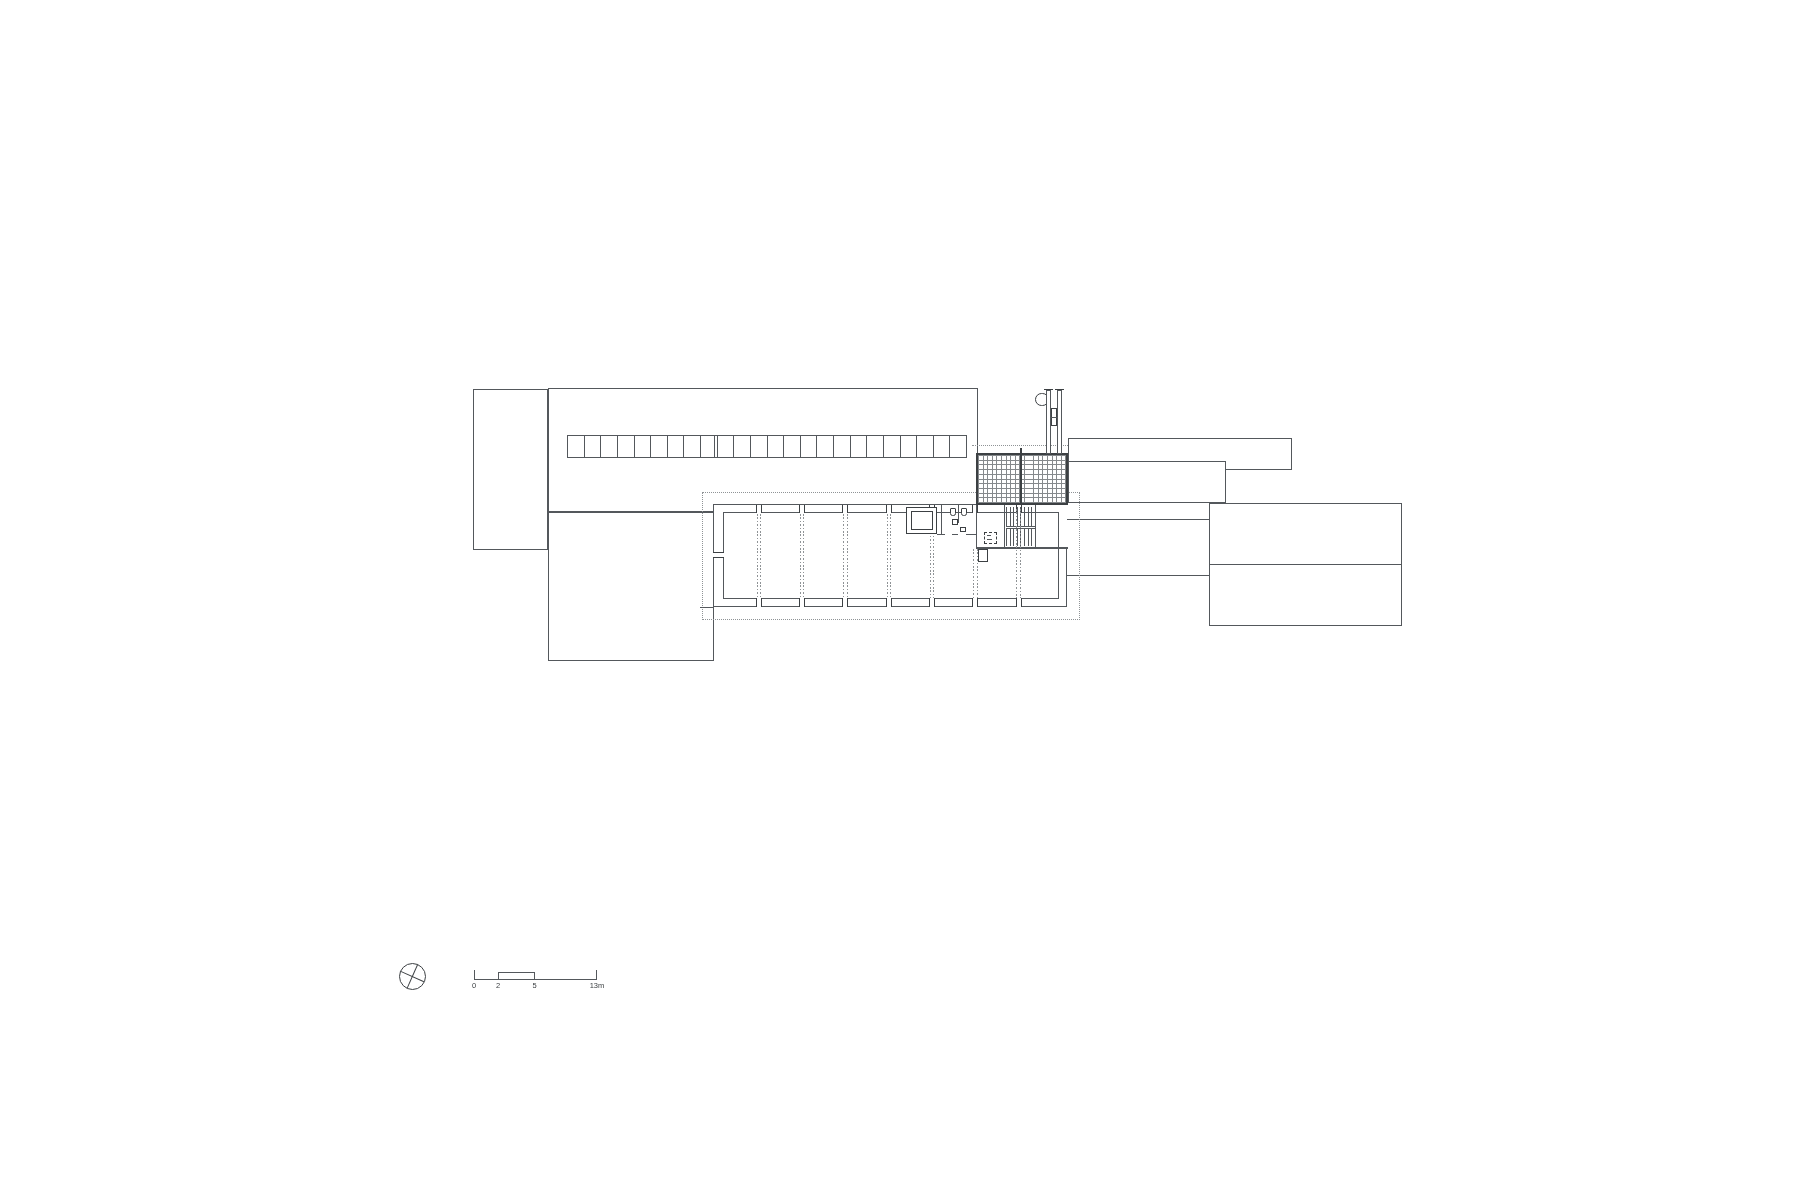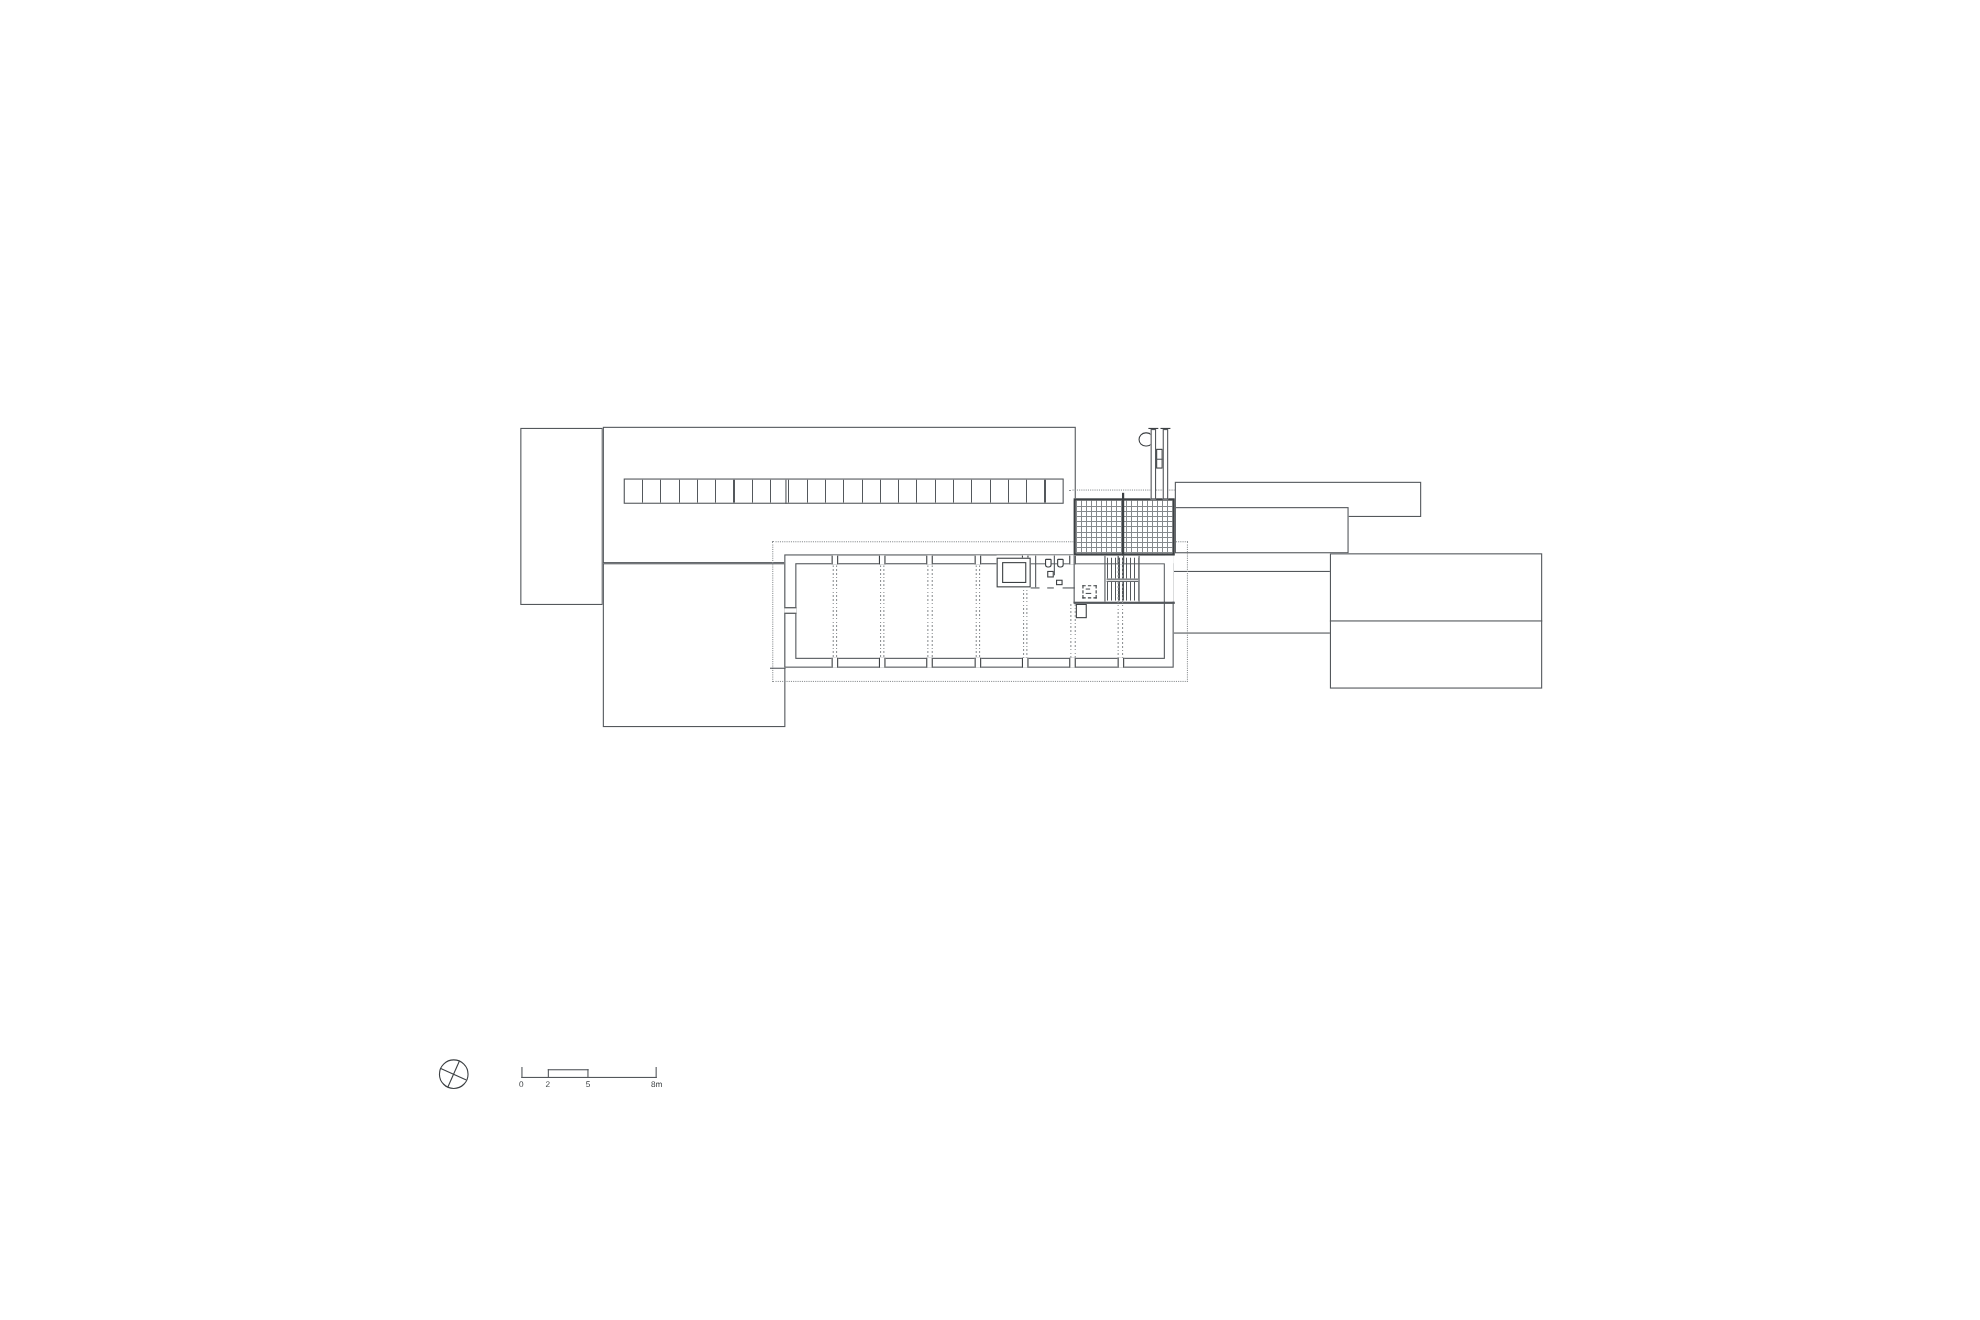--- a/index.html
+++ b/index.html
@@ -111,14 +111,14 @@
     <div style="left: 399.3px; top: 975.9px; width: 26.4px; height: 1.2px; background: rgb(60, 64, 67); transform: rotate(114deg);"></div>
     <div style="left: 474px; top: 978.8px; width: 123px; height: 1.2px; background: rgb(84, 88, 92);"></div>
     <div style="left: 474px; top: 969.5px; width: 1.2px; height: 10.5px; background: rgb(84, 88, 92);"></div>
     <div style="left: 595.8px; top: 969.5px; width: 1.2px; height: 10.5px; background: rgb(84, 88, 92);"></div>
     <div style="left: 498px; top: 971.6px; width: 1.2px; height: 8.4px; background: rgb(84, 88, 92);"></div>
     <div style="left: 534px; top: 971.6px; width: 1.2px; height: 8.4px; background: rgb(84, 88, 92);"></div>
     <div style="left: 498px; top: 971.6px; width: 37.2px; height: 1.2px; background: rgb(84, 88, 92);"></div>
     <span class="lbl" style="left:469px; top:981.5px; width:10px">0</span>
     <span class="lbl" style="left:493px; top:981.5px; width:10px">2</span>
     <span class="lbl" style="left:529.5px; top:981.5px; width:10px">5</span>
-    <span class="lbl" style="left:586px; top:981.5px; width:22px">8m</span>
+    <span class="lbl" style="left:586px; top:981.5px; width:22px">13m</span>
   </div>
 
 </body></html>

